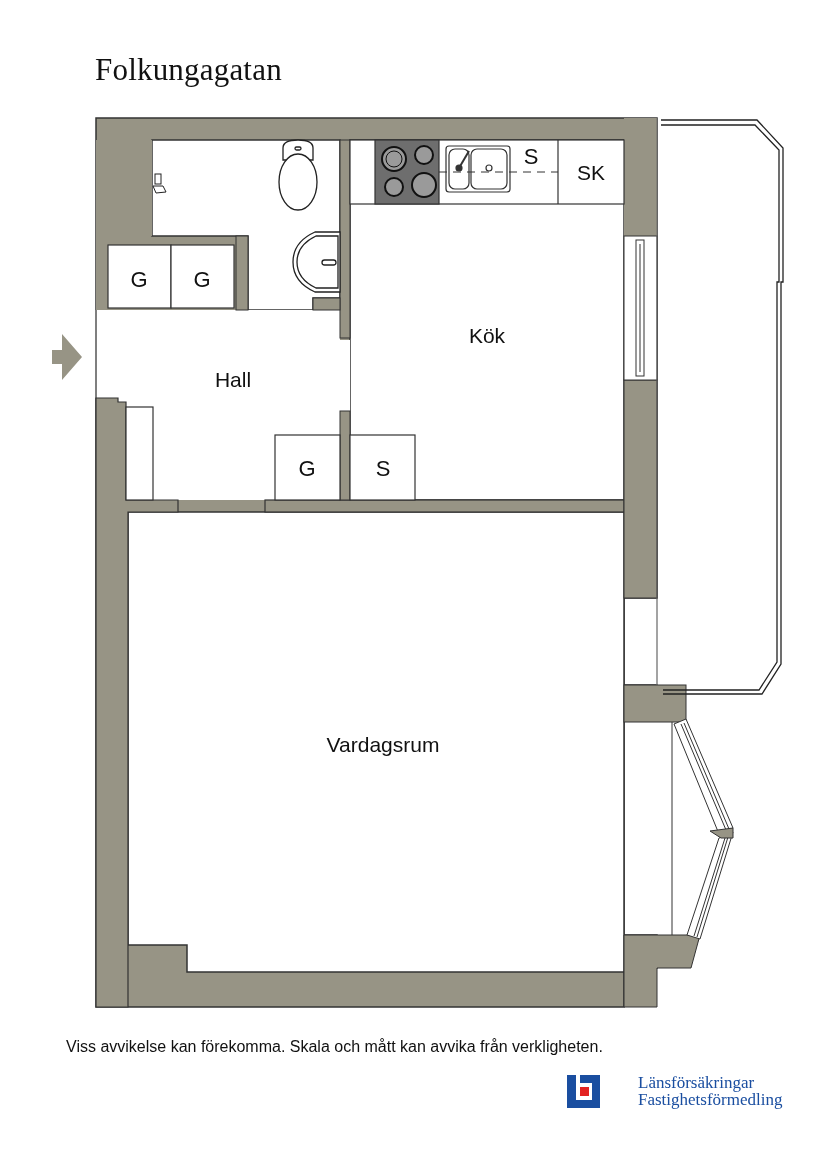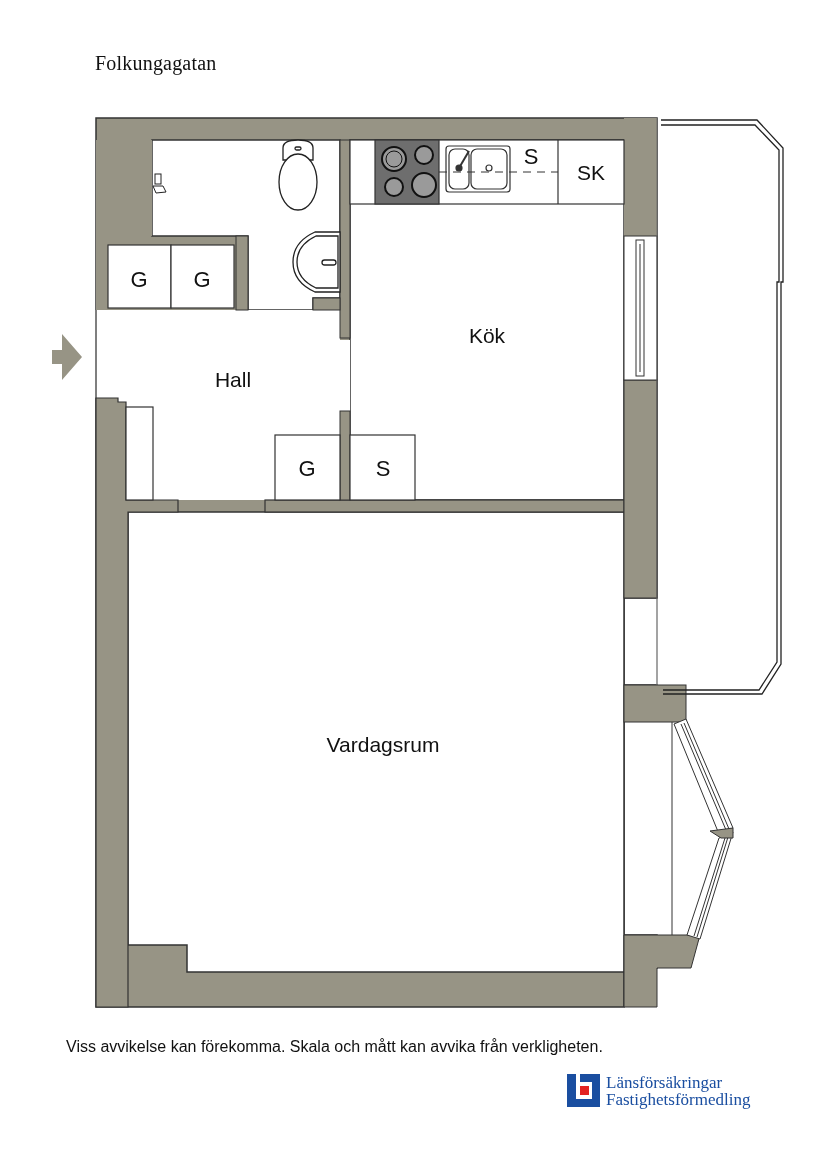--- a/index.html
+++ b/index.html
@@ -1,34 +1,34 @@
 <!DOCTYPE html>
 <html><head>
   <meta charset="utf-8">
   <style>
     html, body { margin: 0; padding: 0; background: #ffffff; }
     body { width: 825px; height: 1167px; position: relative; overflow: hidden; }
     .title {
       position: absolute; left: 95px; top: 52px;
       font-family: "Liberation Serif", "DejaVu Serif", serif;
-      font-size: 20px; color: #111; letter-spacing: 0.2px;
+      font-size: 31px; color: #111; letter-spacing: 0.2px;
     }
     .plan { position: absolute; left: 0; top: 0; }
     .room-label {
       font-family: "Liberation Sans", "DejaVu Sans", sans-serif;
       fill: #111;
     }
     .disclaimer {
       position: absolute; left: 66px; top: 1038px;
       font-family: "Liberation Sans", "DejaVu Sans", sans-serif;
       font-size: 16px; color: #111; white-space: nowrap;
     }
     .brand {
       position: absolute; left: 567px; top: 1074px;
-      display: flex; align-items: flex-start;
+      display: flex; align-items: center; gap: 32px;
     }
     .brand-logo { width: 33px; height: 33px; margin-right: 6px; }
     .brand-text {
       font-family: "Liberation Serif", "DejaVu Serif", serif;
       font-size: 17px; line-height: 17px; color: #1a4ea0;
     }
   </style>
 </head>
 <body>
 

